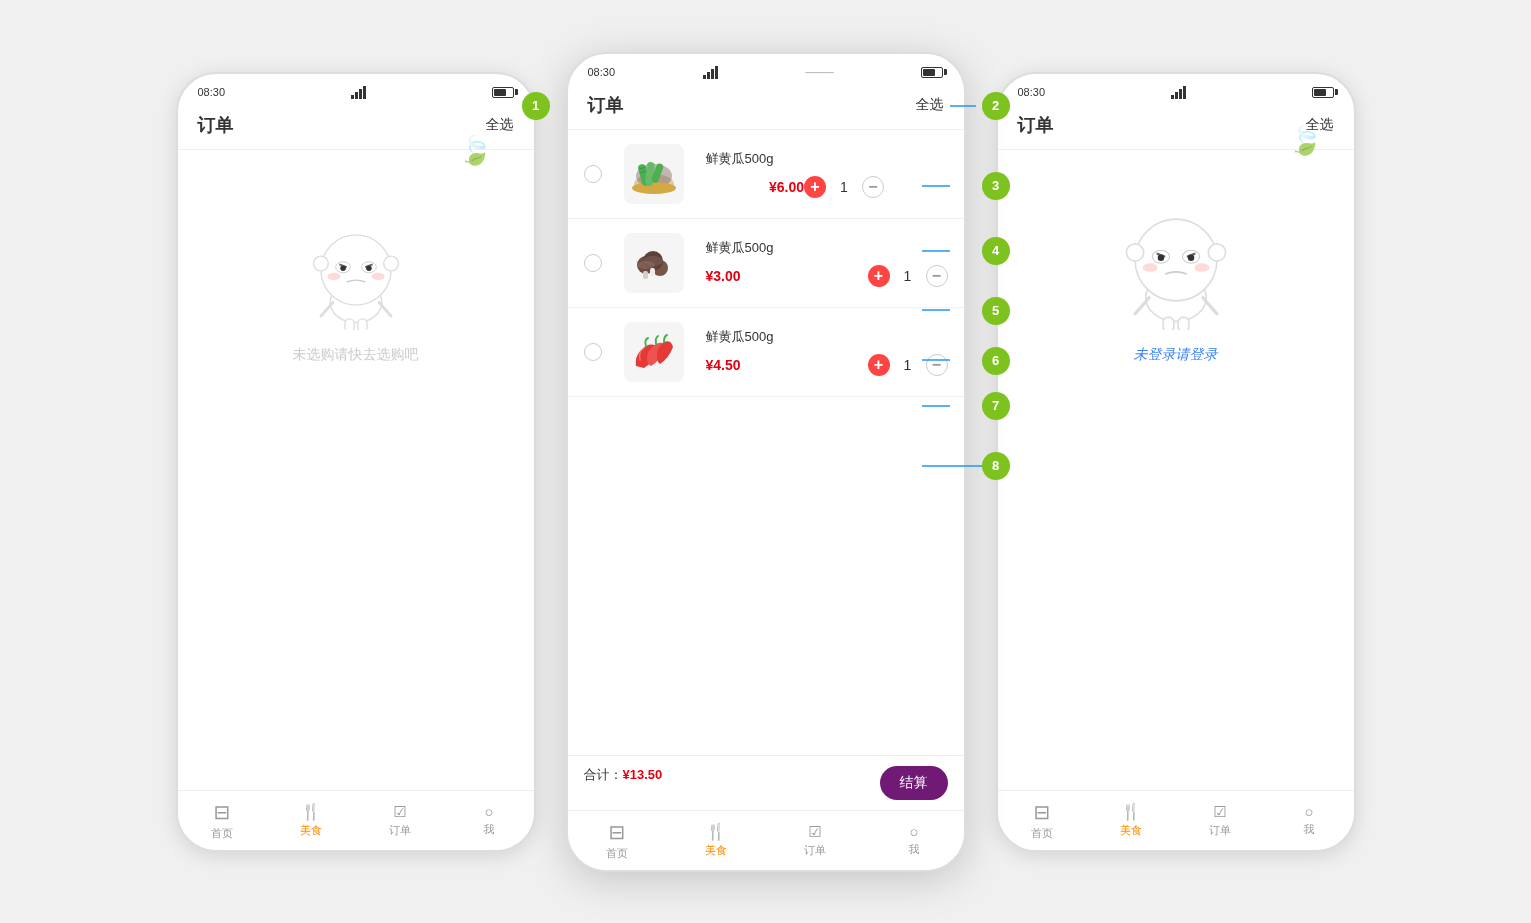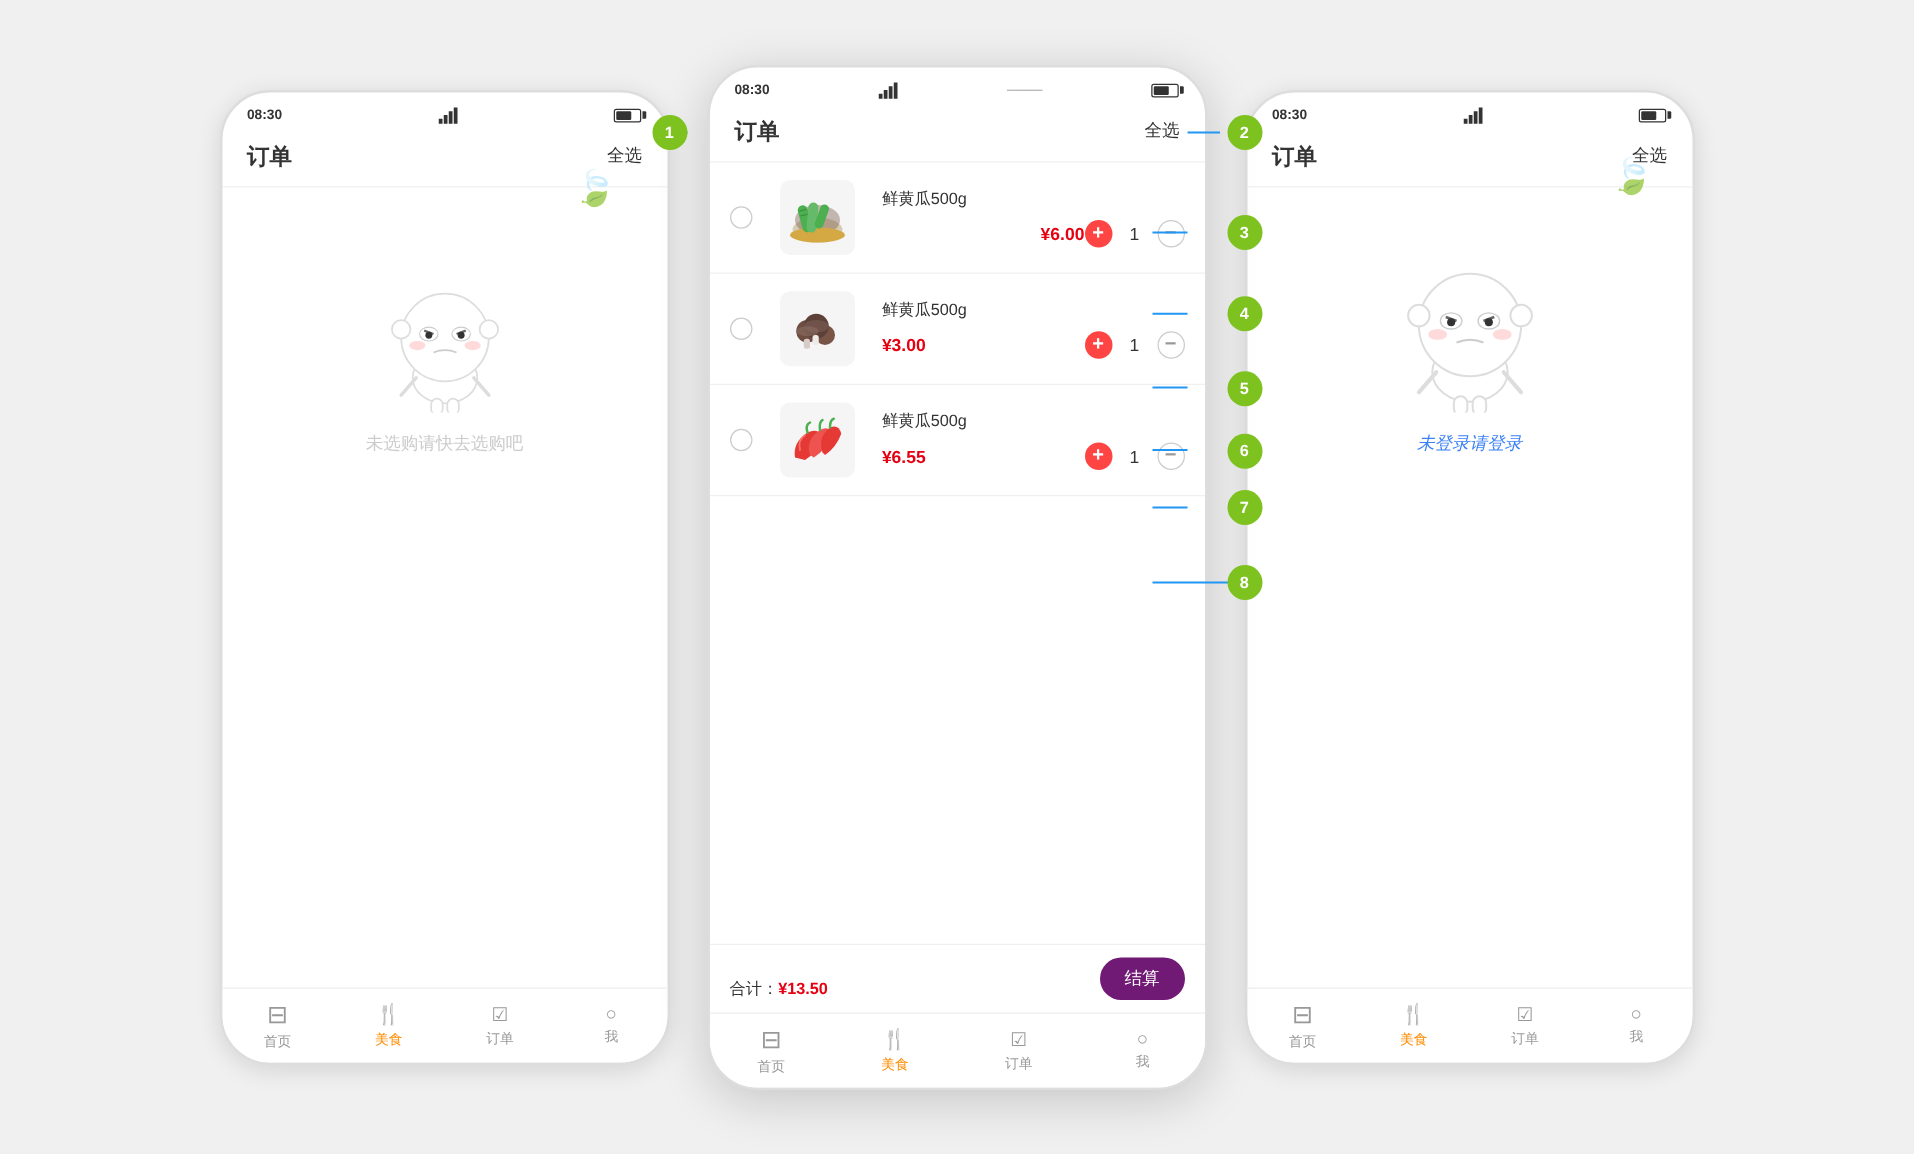--- a/index.html
+++ b/index.html
@@ -44,21 +44,21 @@
 
     
     .status-bar {
       display: flex;
       align-items: center;
       justify-content: space-between;
       padding: 12px 20px 6px;
       font-size: 11px;
       color: #333;
     }
-    .status-left { font-weight: 700; }
+    .status-left { font-weight: 400; }
     .status-right { display: flex; align-items: center; gap: 4px; }
     .battery-icon {
       width: 22px; height: 11px;
       border: 1.5px solid #333;
       border-radius: 2px;
       position: relative;
       display: inline-block;
     }
     .battery-icon::after {
       content: '';
@@ -140,21 +140,21 @@
     .qty-num { font-size: 14px; color: #333; min-width: 20px; text-align: center; }
 
     
     .bottom-bar {
       position: absolute;
       bottom: 60px;
       left: 0; right: 0;
       padding: 10px 16px;
       border-top: 1px solid #eee;
       display: flex;
-      align-items: flex-end;
+      align-items: flex-start;
       justify-content: space-between;
       background: #fff;
     }
     .total-text { font-size: 13px; color: #333; }
     .checkout-btn {
       background: #701a75;
       color: #fff;
       border: none;
       border-radius: 20px;
       padding: 8px 20px;
@@ -399,21 +399,21 @@
             <rect x="14" y="18" width="8" height="22" rx="4" fill="#4CAF50" transform="rotate(-15 18 29)"></rect>
             <rect x="20" y="16" width="8" height="24" rx="4" fill="#66BB6A" transform="rotate(5 24 28)"></rect>
             <rect x="28" y="17" width="7" height="20" rx="3.5" fill="#4CAF50" transform="rotate(20 31 27)"></rect>
 
             <line x1="15" y1="22" x2="21" y2="22" stroke="#388E3C" stroke-width="0.8" transform="rotate(-15 18 29)"></line>
             <line x1="15" y1="26" x2="21" y2="26" stroke="#388E3C" stroke-width="0.8" transform="rotate(-15 18 29)"></line>
           </svg>
         </div>
         <div class="item-info">
           <div class="item-name">鲜黄瓜500g</div>
-          <div style="display:flex; align-items:center; justify-content:flex-end; margin-top:8px;">
+          <div style="display:flex; align-items:center; justify-content:center; margin-top:8px;">
             <span class="item-price">¥6.00</span>
             <div class="item-qty">
               <div class="qty-btn qty-plus">+</div>
               <span class="qty-num">1</span>
               <div class="qty-btn qty-minus">−</div>
             </div>
           </div>
         </div>
       </div>
 
@@ -457,21 +457,21 @@
             <path d="M20 22 Q18 16 22 14" stroke="#4CAF50" stroke-width="2" fill="none" stroke-linecap="round"></path>
             <path d="M30 20 Q29 14 32 12" stroke="#4CAF50" stroke-width="2" fill="none" stroke-linecap="round"></path>
             <path d="M38 18 Q38 12 41 11" stroke="#4CAF50" stroke-width="2" fill="none" stroke-linecap="round"></path>
 
             <path d="M14 36 Q12 28 18 24" stroke="#ff8a80" stroke-width="1.5" fill="none" stroke-linecap="round" opacity="0.7"></path>
           </svg>
         </div>
         <div class="item-info">
           <div class="item-name">鲜黄瓜500g</div>
           <div style="display:flex; align-items:center; justify-content:space-between; margin-top:8px;">
-            <span class="item-price">¥6.55</span>
+            <span class="item-price">¥4.50</span>
             <div class="item-qty">
               <div class="qty-btn qty-plus">+</div>
               <span class="qty-num">1</span>
               <div class="qty-btn qty-minus">−</div>
             </div>
           </div>
         </div>
       </div>
 
       <div style="flex:1; min-height:200px;"></div>

